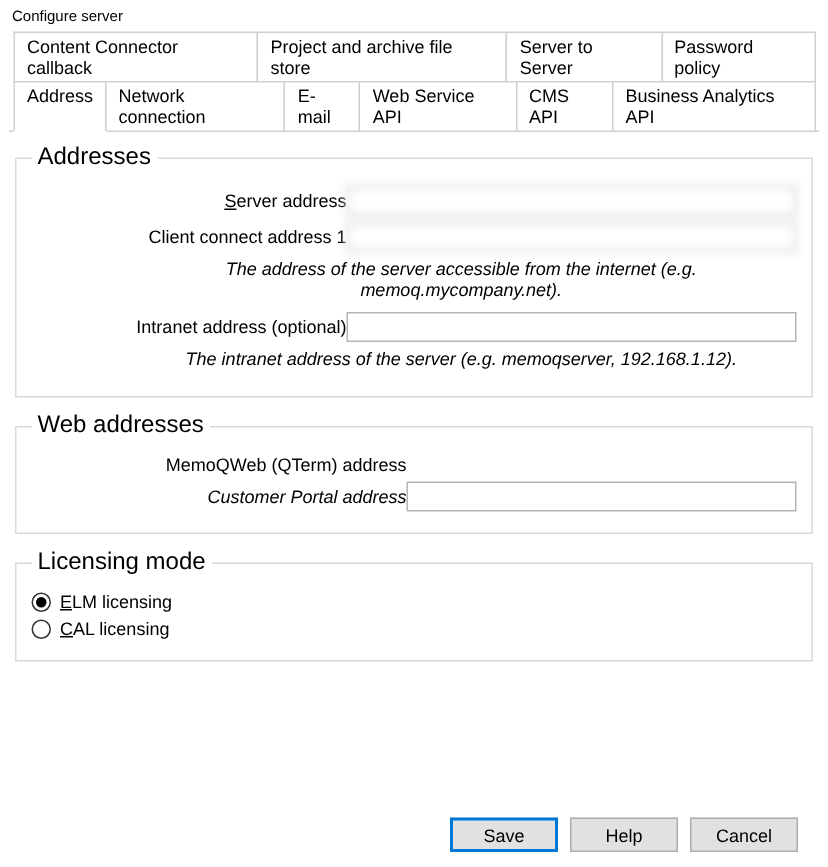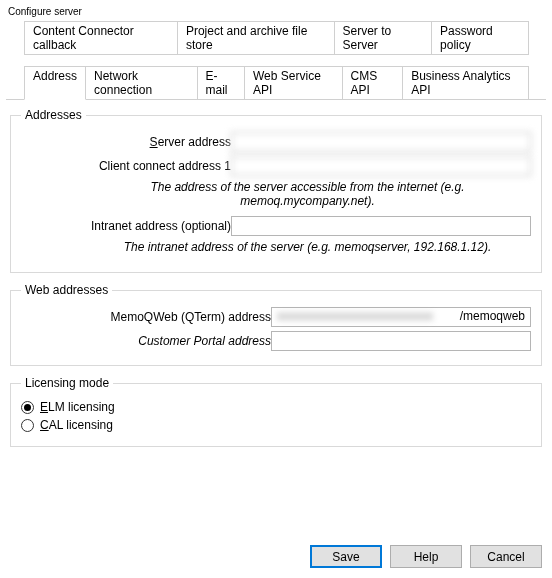--- a/index.html
+++ b/index.html
@@ -14,21 +14,21 @@
     position: relative;
     overflow: hidden;
   }
   .title {
     padding: 6px 8px 4px 8px;
     font-size: 10px;
   }
   .tabs {
     display: flex;
     flex-wrap: wrap;
-    padding: 0 24px;
+    padding: 0 9px;
     justify-content: center;
   }
   .tab {
     border: 1px solid #d0d0d0;
     background: #fff;
     padding: 2px 8px;
     margin-right: -1px;
     margin-bottom: -1px;
     font-size: 12px;
     cursor: pointer;
@@ -47,21 +47,21 @@
     border-top: 1px solid #d0d0d0;
     margin: 0 6px;
     padding: 8px 4px 4px 4px;
   }
   fieldset {
     border: 1px solid #d9d9d9;
     margin: 0 0 10px 0;
     padding: 6px 10px 10px 10px;
   }
   legend {
-    font-size: 12px;
+    font-size: 16px;
     color: #000;
     padding: 0 4px;
   }
   .row {
     display: flex;
     align-items: center;
     margin: 4px 0;
   }
   .row label.lbl {
     flex: 0 0 210px;
@@ -129,21 +129,21 @@
     background: #fff;
   }
   .radio .dot {
     width: 7px; height: 7px;
     border-radius: 50%;
     background: #000;
   }
   .buttons {
     position: absolute;
     bottom: 10px;
-    right: 10px;
+    right: 20px;
     display: flex;
     gap: 8px;
   }
   .btn {
     min-width: 72px;
     height: 23px;
     border: 1px solid #adadad;
     background: #e1e1e1;
     font-family: inherit;
     font-size: 12px;
@@ -160,21 +160,21 @@
 
 <div class="title">Configure server</div>
 
 <div class="tabs">
   <div class="tabrow">
     <div class="tab">Content Connector callback</div>
     <div class="tab">Project and archive file store</div>
     <div class="tab">Server to Server</div>
     <div class="tab">Password policy</div>
   </div>
-  <div class="tabrow" style="width:100%;margin-top:12px;">
+  <div class="tabrow" style="width:100%;">
     <div class="tab active">Address</div>
     <div class="tab">Network connection</div>
     <div class="tab">E-mail</div>
     <div class="tab">Web Service API</div>
     <div class="tab">CMS API</div>
     <div class="tab">Business Analytics API</div>
   </div>
 </div>
 
 <div class="page">
@@ -205,27 +205,20 @@
       </div>
     </div>
     <div class="hint">The intranet address of the server (e.g. memoqserver, 192.168.1.12).</div>
   </fieldset>
 
   <fieldset>
     <legend>Web addresses</legend>
 
     <div class="row">
       <label class="lbl" style="flex:0 0 250px;">MemoQWeb (QTerm) address</label>
-      <div class="field" style="position:relative;">
-        <input type="text" style="padding-right: 0px; color: transparent;">
-        <div style="position:absolute;left:6px;top:2px;right:6px;display:flex;pointer-events:none;">
-          <span class="blurval" style="flex:1;">xxxxxxxxxxxxxxxxxxxxxxxxxx</span>
-          <span class="suffix">/memoqweb</span>
-        </div>
-      </div>
     </div>
 
     <div class="row">
       <label class="lbl" style="flex:0 0 250px;font-style:italic;">Customer Portal address</label>
       <div class="field" style="position:relative;">
         <input type="text" style="padding-right: 0px; color: transparent;">
       </div>
     </div>
   </fieldset>
 

